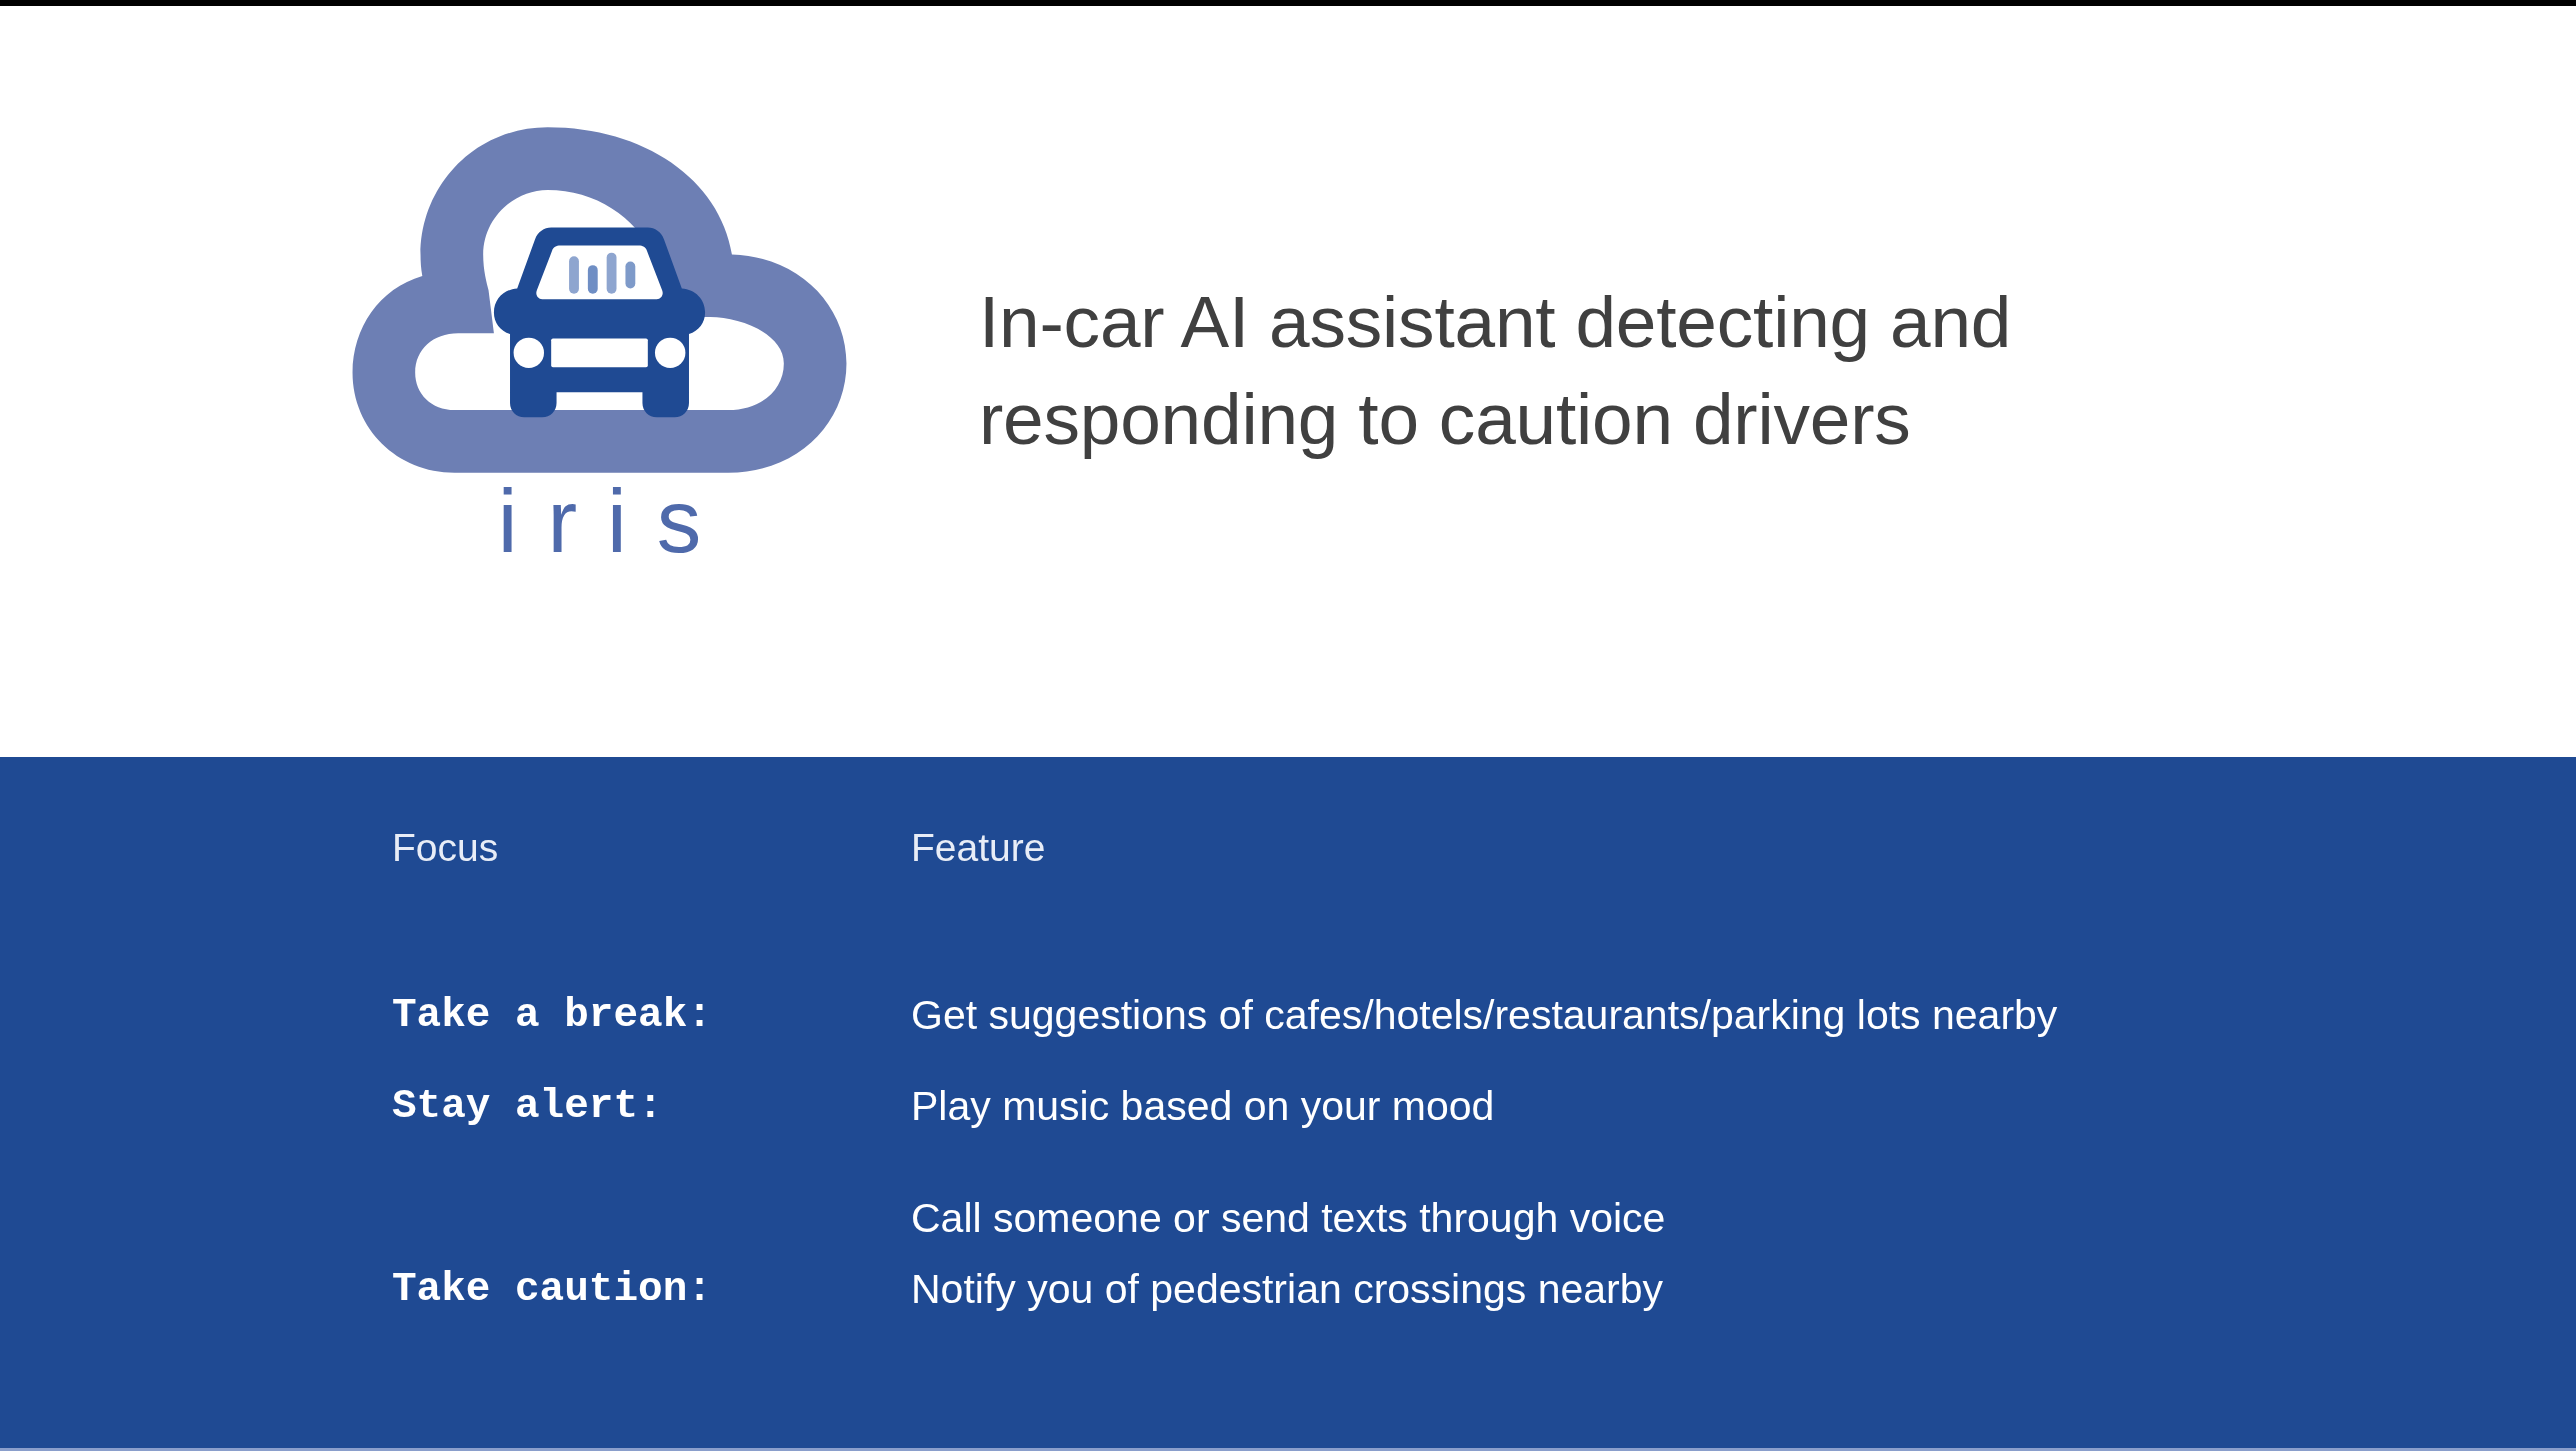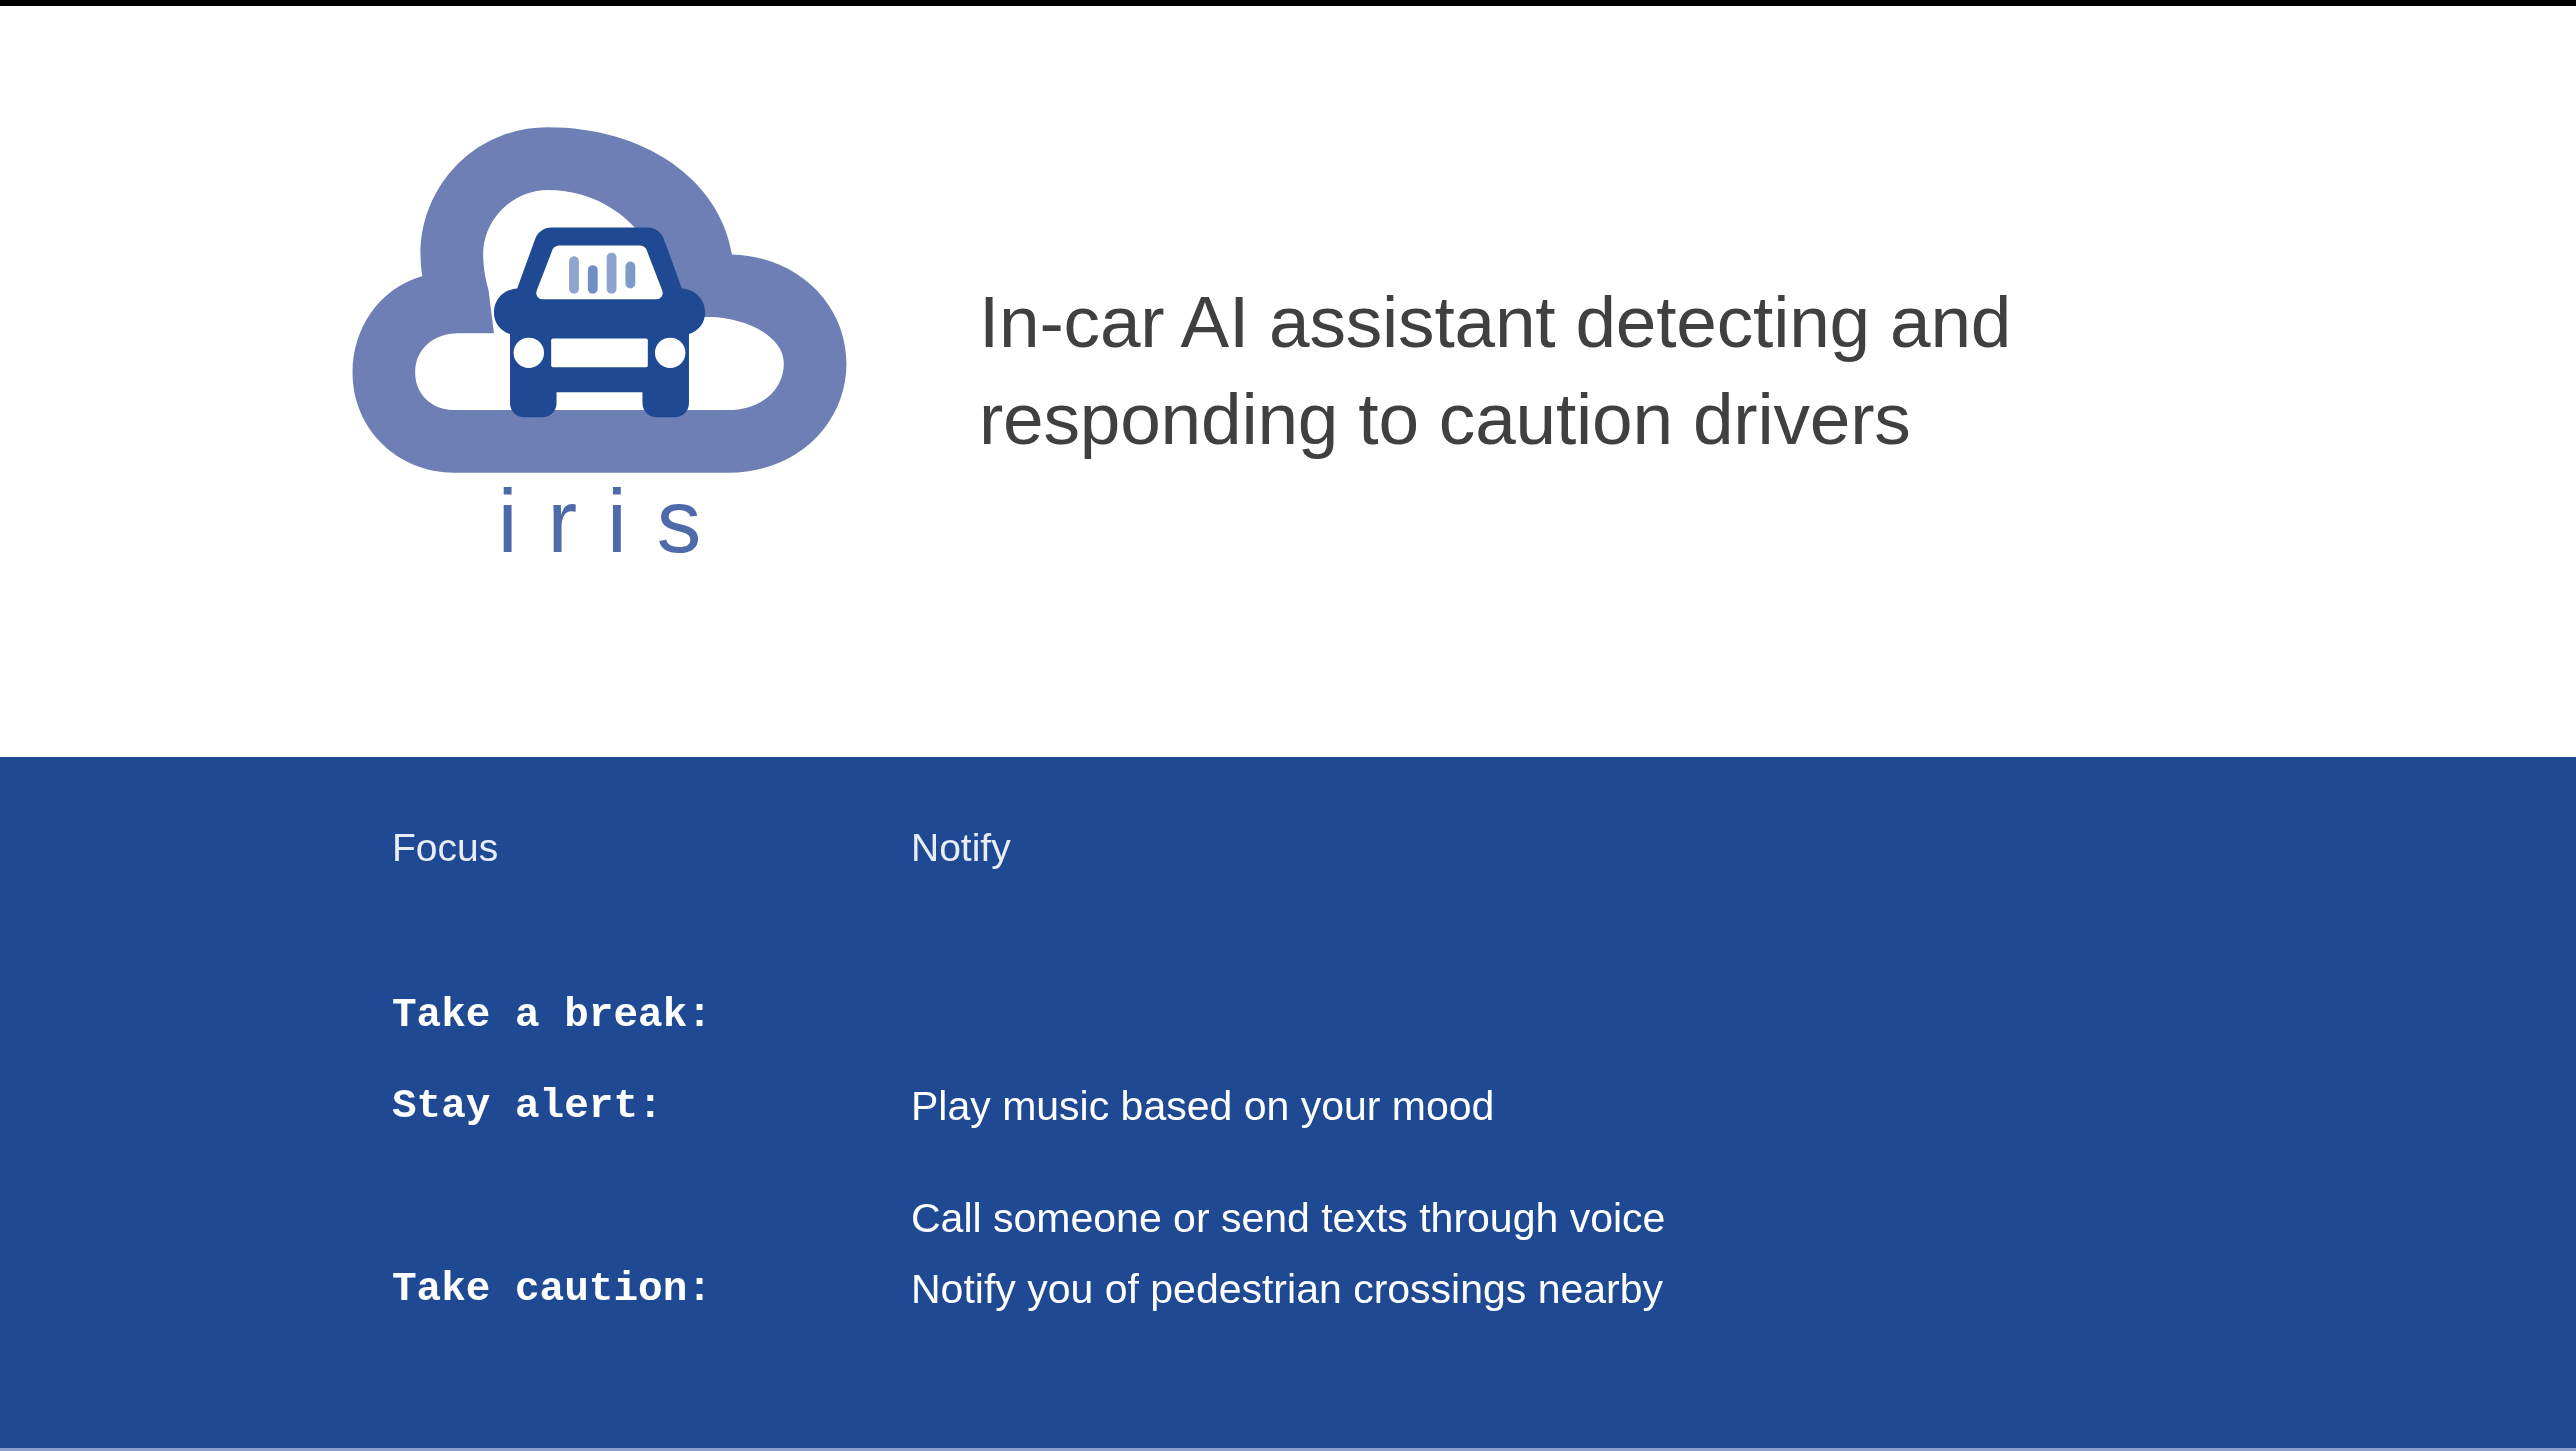--- a/index.html
+++ b/index.html
@@ -276,26 +276,27 @@
 
   <div class="panel"></div>
 
   <div class="tbl">
 
     <div class="tbl-head">
       <div class="col-focus">
         <div class="hdr-text">Focus</div>
       </div>
       <div class="col-feature">
-        <div class="hdr-text">Notify</div>
+        <div class="hdr-text">Feature</div>
       </div>
     </div>
 
     <div class="tbl-row row-0">
       <div class="cell-focus">Take a break:</div>
+      <div class="cell-feature">Get suggestions of cafes/hotels/restaurants/parking lots nearby</div>
     </div>
 
     <div class="tbl-row row-1">
       <div class="cell-focus">Stay alert:</div>
       <div class="cell-feature">Play music based on your mood</div>
     </div>
 
     <div class="tbl-row row-2">
 
       <div class="cell-feature">Call someone or send texts through voice</div>

